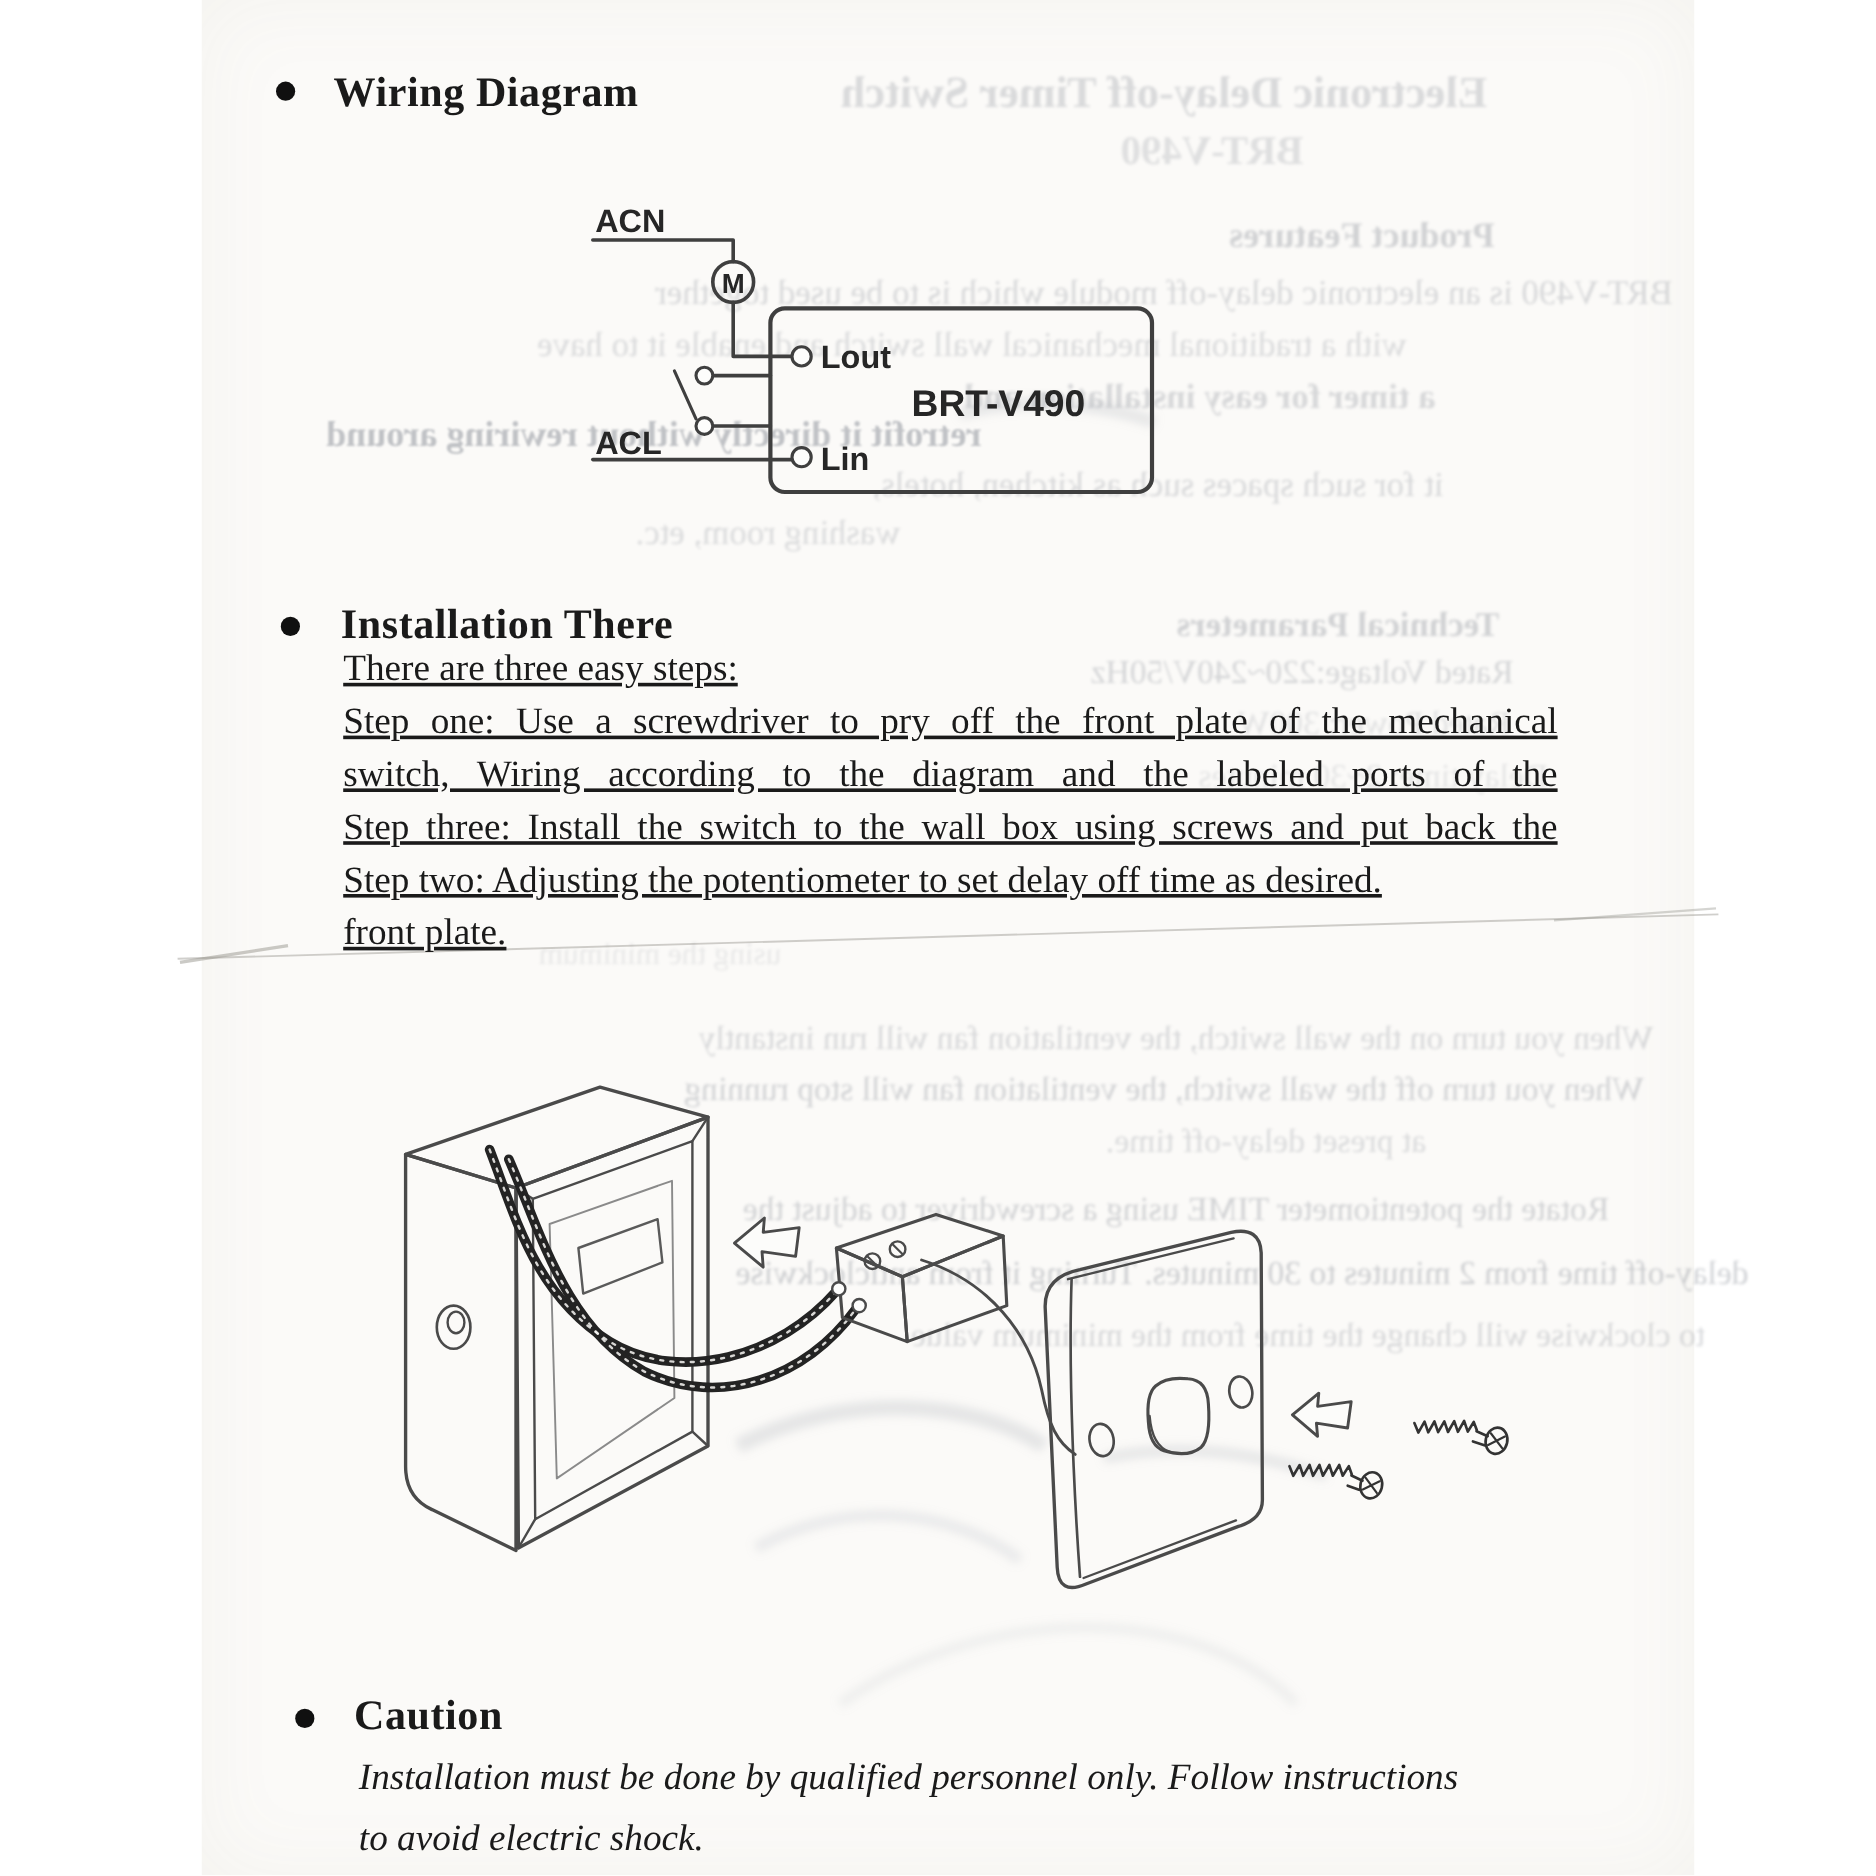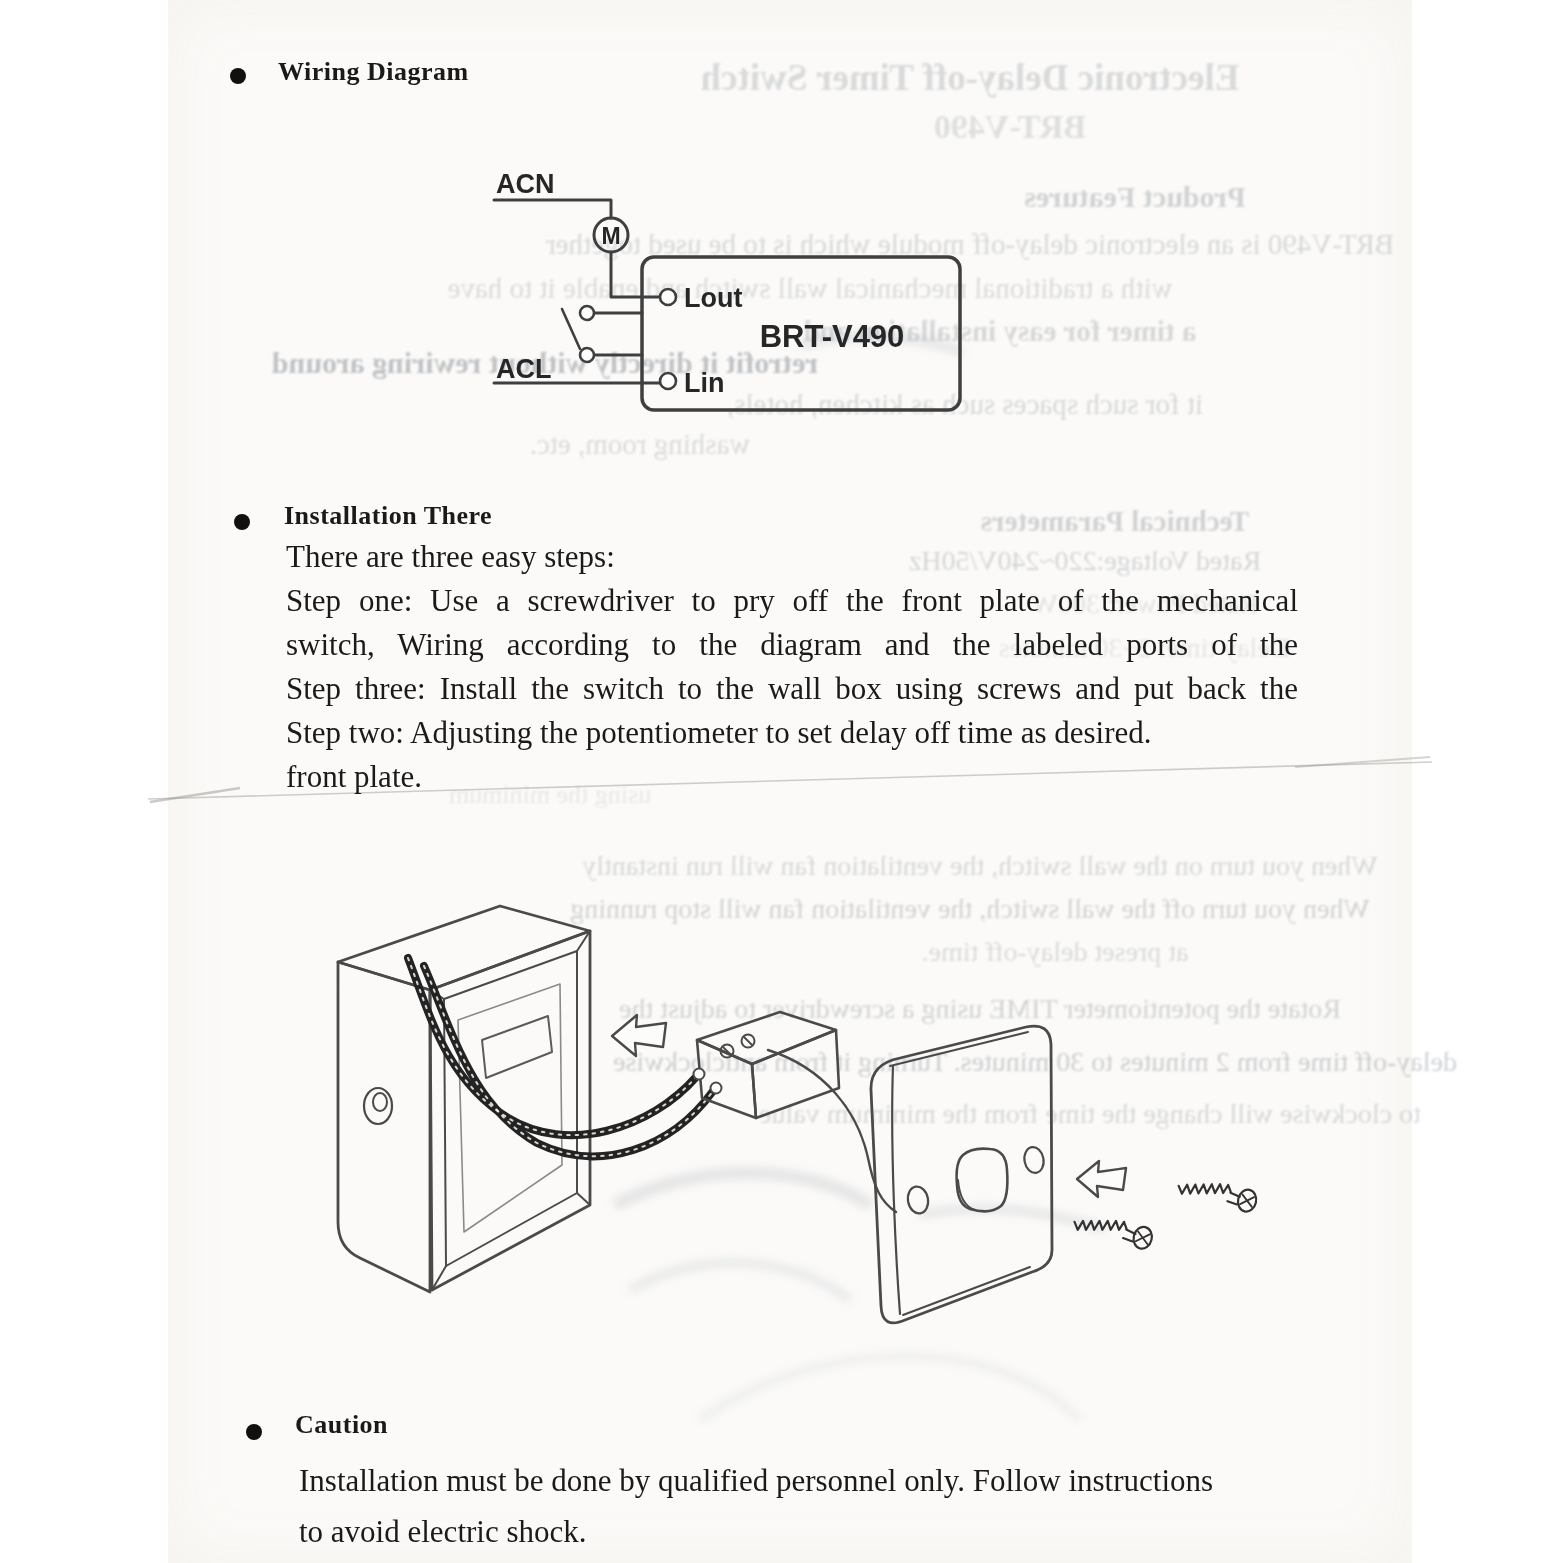--- a/index.html
+++ b/index.html
@@ -3,25 +3,25 @@
 <meta charset="utf-8">
 <style>
   html,body{margin:0;padding:0;background:#ffffff;}
   .canvas{position:relative;width:1563px;height:1563px;background:#ffffff;overflow:hidden;
           font-family:"Liberation Serif",serif;}
   .paper{position:absolute;left:168px;top:0;width:1244px;height:1563px;background:#fbfaf8;
          box-shadow:inset 0 0 70px rgba(140,130,110,0.06);}
   
   .ink{position:absolute;color:#1a1a1a;z-index:4;}
   .dot{position:absolute;width:16px;height:16px;border-radius:50%;background:#101010;z-index:4;}
-  .h{font-weight:700;font-size:26px;letter-spacing:.5px;white-space:nowrap;}
+  .h{font-weight:700;font-size:35px;letter-spacing:.5px;white-space:nowrap;}
   .steps{left:286px;top:535px;width:1012px;font-size:31px;}
-  .steps .ln{line-height:44px;white-space:nowrap;}
+  .steps .ln{line-height:44px;white-space:nowrap;text-decoration:underline;}
   .steps .jl{text-align:justify;text-align-last:justify;white-space:normal;}
-  .cau{left:299px;top:1455px;width:1004px;font-size:31px;}
+  .cau{left:299px;top:1455px;width:1004px;font-size:31px;font-style:italic;}
   .cau .ln{line-height:51px;white-space:nowrap;}
   
   .bleed{position:absolute;z-index:1;color:#6f7580;transform:scaleX(-1);filter:blur(1.2px);
          white-space:nowrap;text-align:center;pointer-events:none;font-family:"Liberation Serif",serif;}
   .b0{left:590px;top:56px;width:760px;font-size:37px;font-weight:700;opacity:.24}
   .b1{left:850px;top:108px;width:320px;font-size:34px;font-weight:700;opacity:.20}
   .b2{left:980px;top:180px;width:310px;font-size:30px;font-weight:700;opacity:.30}
   .b3{left:545px;top:228px;width:850px;font-size:29px;opacity:.26}
   .b4{left:240px;top:272px;width:1140px;font-size:29px;opacity:.24}
   .b5{left:600px;top:315px;width:800px;font-size:29px;font-weight:700;opacity:.26}

